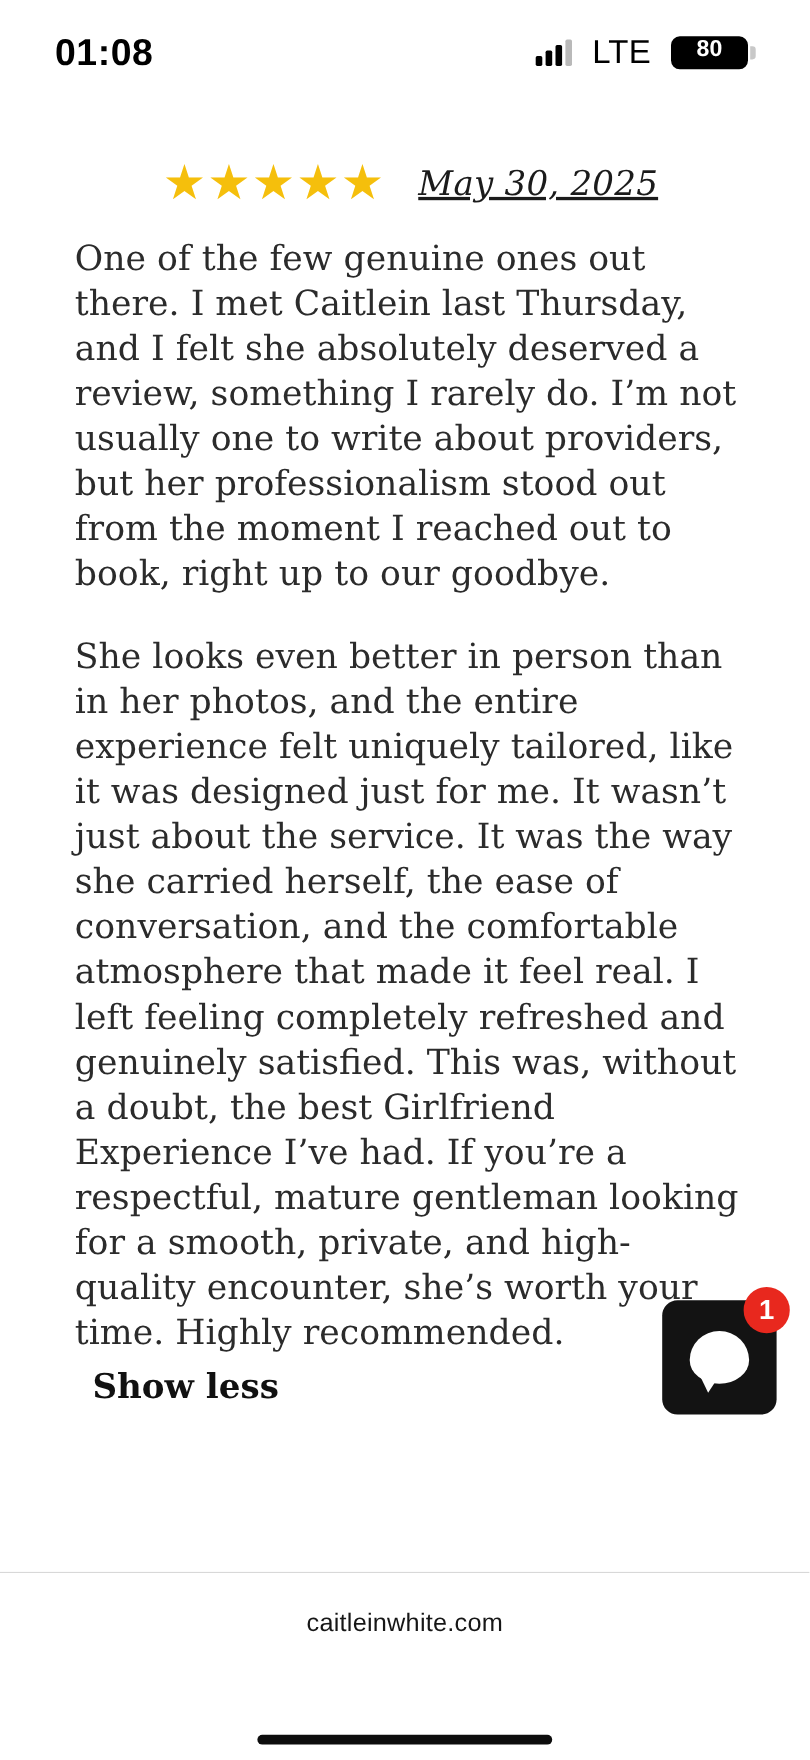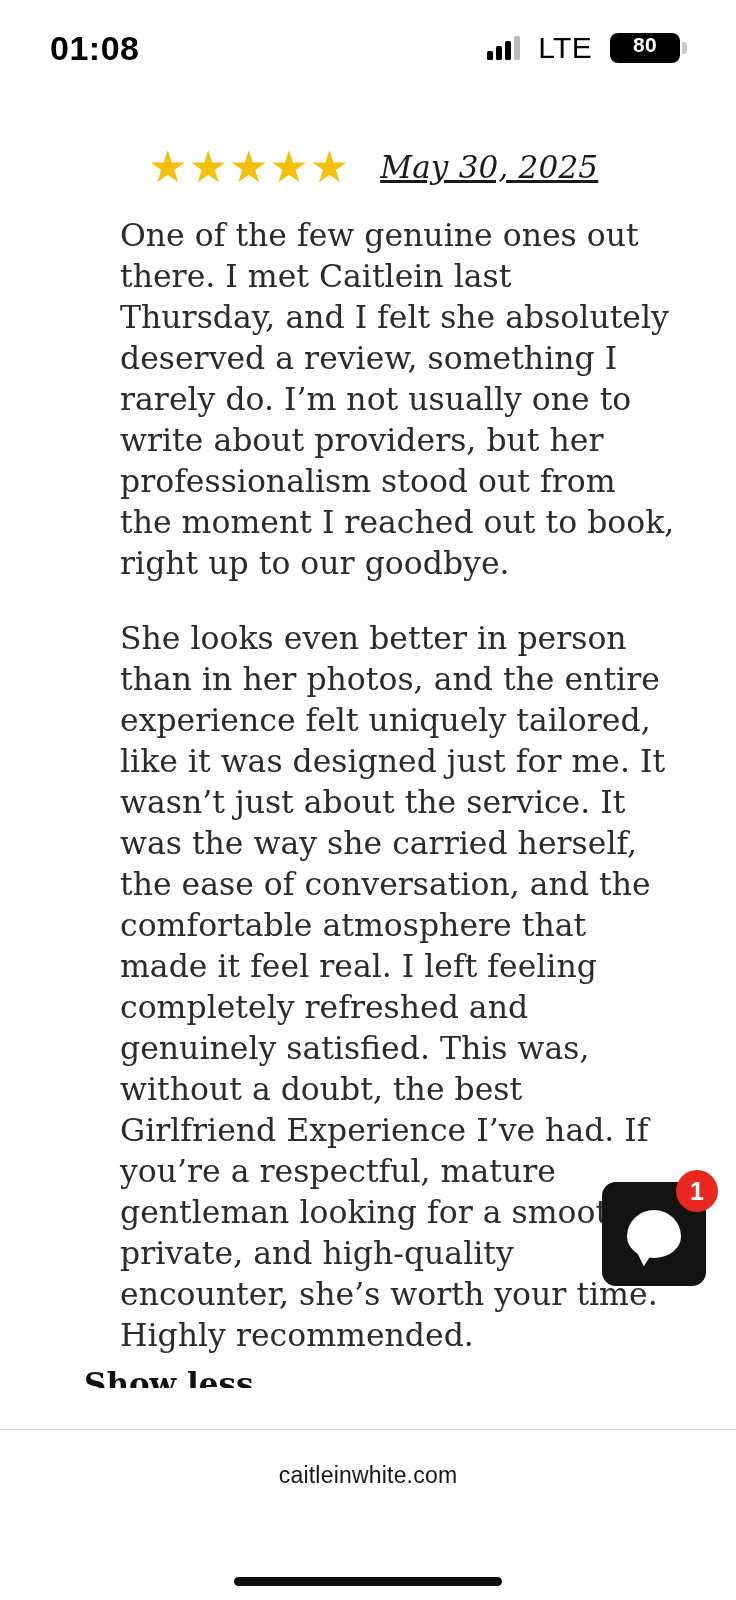--- a/index.html
+++ b/index.html
@@ -113,21 +113,21 @@
   }
   .review-date {
     font-family: "DejaVu Serif", serif;
     font-style: italic;
     font-size: 31px;
     color: #1b1b1b;
     letter-spacing: 0.2px;
     text-decoration: underline;
   }
   .review-body {
-    padding: 26px 30px 0 120px;
+    padding: 26px 30px 0 68px;
   }
   .review-body p {
     font-family: "DejaVu Serif", serif;
     font-size: 31.5px;
     line-height: 41px;
     color: #2b2b2b;
     margin-bottom: 34px;
   }
   .show-less {
     font-family: "DejaVu Serif", serif;

